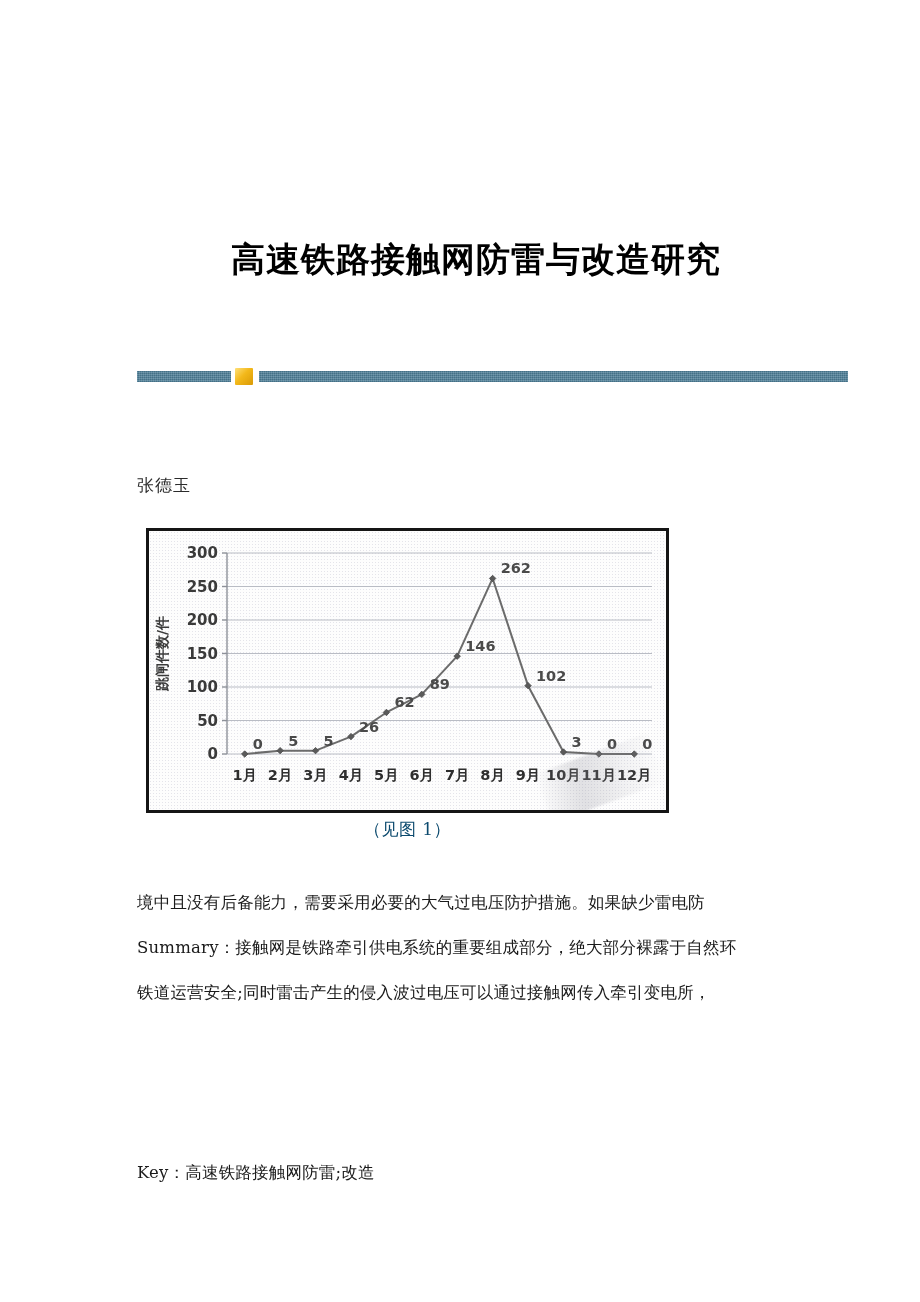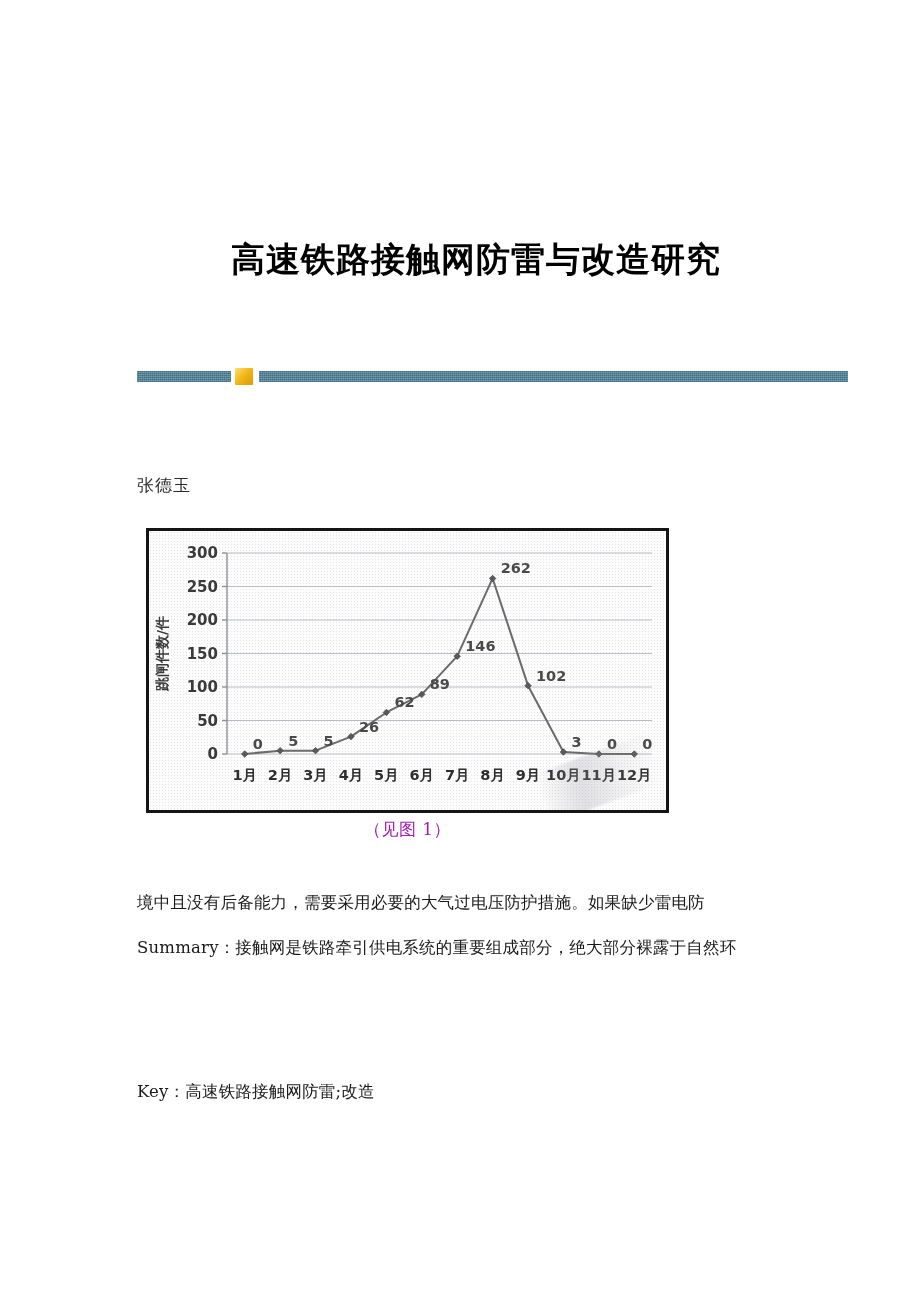--- a/index.html
+++ b/index.html
@@ -130,21 +130,21 @@
   }
 
   .figure-caption {
     position: absolute;
     left: 146px;
     top: 818px;
     width: 523px;
     text-align: center;
     font-family: "DejaVu Serif", "Liberation Serif", serif;
     font-size: 17px;
-    color: #a21caf;
+    color: #0c4a6e;
     letter-spacing: 0.5px;
   }
 
   
   .body-block {
     position: absolute;
     left: 137px;
     top: 880px;
     width: 660px;
   }
@@ -152,21 +152,21 @@
     font-family: "DejaVu Serif", "Liberation Serif", serif;
     font-size: 16.5px;
     line-height: 45px;
     color: #1a1a1a;
     letter-spacing: 0.2px;
     white-space: nowrap;
   }
   .key-block {
     position: absolute;
     left: 137px;
-    top: 1076px;
+    top: 1157px;
     width: 660px;
   }
   .key-line {
     font-family: "DejaVu Serif", "Liberation Serif", serif;
     font-size: 16.5px;
     line-height: 32px;
     color: #1a1a1a;
     letter-spacing: 0.2px;
     white-space: nowrap;
   }
@@ -277,19 +277,20 @@
         <text x="493.2916666666667" y="218" text-anchor="start" class="point-label">0</text>
       </svg>
     <div class="watermark"></div>
   </div>
 
   <div class="figure-caption">（见图 1）</div>
 
   <div class="body-block">
     <div class="body-line">境中且没有后备能力，需要采用必要的大气过电压防护措施。如果缺少雷电防</div>
     <div class="body-line">Summary：接触网是铁路牵引供电系统的重要组成部分，绝大部分裸露于自然环</div>
+    <div class="body-line">铁道运营安全;同时雷击产生的侵入波过电压可以通过接触网传入牵引变电所，</div>
   </div>
 
   <div class="key-block">
     <div class="key-line">Key：高速铁路接触网防雷;改造</div>
   </div>
 
 </div>
 
 </body></html>

